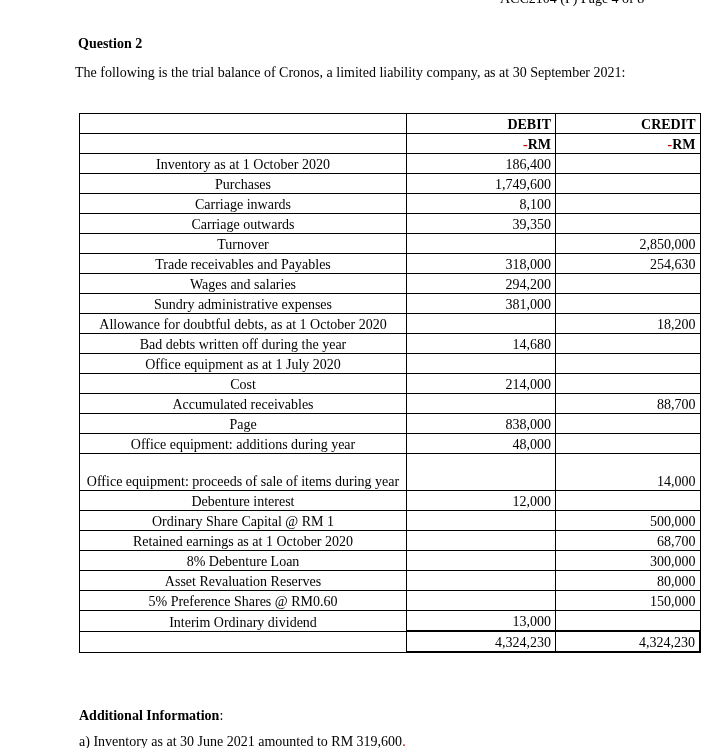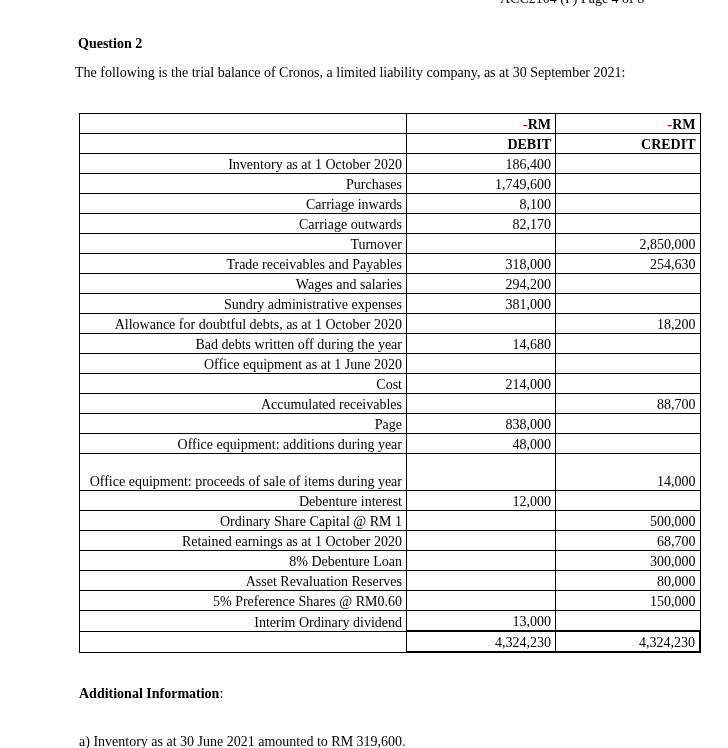--- a/index.html
+++ b/index.html
@@ -25,31 +25,31 @@
     border-collapse: collapse;
     font-size: 14px;
   }
   table.tb td {
     border: 1px solid #000;
     padding: 0 4px;
     height: 19px;
     line-height: 17px;
     vertical-align: bottom;
   }
-  td.c-label { width: 318px; text-align: right; }
+  td.c-label { width: 318px; text-align: center; }
   td.c-debit { width: 112px; text-align: right; }
   td.c-credit { width: 107px; text-align: right; }
   td.indent { padding-left: 44px; }
   tr.hdr td { font-weight: bold; }
   tr.total td.c-debit, tr.total td.c-credit { border-top: 2px solid #000; border-bottom: 2px solid #000; padding-left: 32px; }
   tr.total td.c-credit { border-right: 2px solid #000; }
   .dash { color: #c00000; font-weight: bold; }
   tr.tall td { height: 36px; }
   .addl-title {
-    position: absolute; left: 79px; top: 686px;
+    position: absolute; left: 79px; top: 708px;
     font-size: 14px; font-weight: bold;
   }
   .addl-title .colon { font-weight: normal; }
   .addl-a {
     position: absolute; left: 79px; top: 734px;
     font-size: 14px; white-space: nowrap;
   }
   .addl-a .dot { color: #c00000; }
 </style>
 </head>
@@ -57,47 +57,47 @@
 
 <div class="page-header">ACC2104 (F) Page 4 of 8</div>
 
 <div class="question-title">Question 2</div>
 <div class="intro">The following is the trial balance of Cronos, a limited liability company, as at 30 September 2021:</div>
 
 <table class="tb">
   <tbody>
       <tr class="hdr">
     <td class="c-label"></td>
+    <td class="c-debit">DEBIT</td>
+    <td class="c-credit">CREDIT</td>
+  </tr>
+  <tr class="hdr">
+    <td class="c-label"></td>
     <td class="c-debit"><span class="dash">-</span><span>RM</span></td>
     <td class="c-credit"><span class="dash">-</span><span>RM</span></td>
   </tr>
-  <tr class="hdr">
-    <td class="c-label"></td>
-    <td class="c-debit">DEBIT</td>
-    <td class="c-credit">CREDIT</td>
-  </tr>
 
   <tr>
         <td class="c-label">Inventory as at 1 October 2020</td>
         <td class="c-debit">186,400</td>
         <td class="c-credit"></td>
       </tr>
   <tr>
         <td class="c-label">Purchases</td>
         <td class="c-debit">1,749,600</td>
         <td class="c-credit"></td>
       </tr>
   <tr>
         <td class="c-label">Carriage inwards</td>
         <td class="c-debit">8,100</td>
         <td class="c-credit"></td>
       </tr>
   <tr>
         <td class="c-label">Carriage outwards</td>
-        <td class="c-debit">82,170</td>
+        <td class="c-debit">39,350</td>
         <td class="c-credit"></td>
       </tr>
   <tr>
         <td class="c-label">Turnover</td>
         <td class="c-debit"></td>
         <td class="c-credit">2,850,000</td>
       </tr>
   <tr>
         <td class="c-label">Trade receivables and Payables</td>
         <td class="c-debit">318,000</td>
@@ -117,21 +117,21 @@
         <td class="c-label">Allowance for doubtful debts, as at 1 October 2020</td>
         <td class="c-debit"></td>
         <td class="c-credit">18,200</td>
       </tr>
   <tr>
         <td class="c-label">Bad debts written off during the year</td>
         <td class="c-debit">14,680</td>
         <td class="c-credit"></td>
       </tr>
   <tr>
-        <td class="c-label">Office equipment as at 1 June 2020</td>
+        <td class="c-label">Office equipment as at 1 July 2020</td>
         <td class="c-debit"></td>
         <td class="c-credit"></td>
       </tr>
   <tr>
         <td class="c-label indent">Cost</td>
         <td class="c-debit">214,000</td>
         <td class="c-credit"></td>
       </tr>
   <tr>
         <td class="c-label indent">Accumulated receivables</td>

